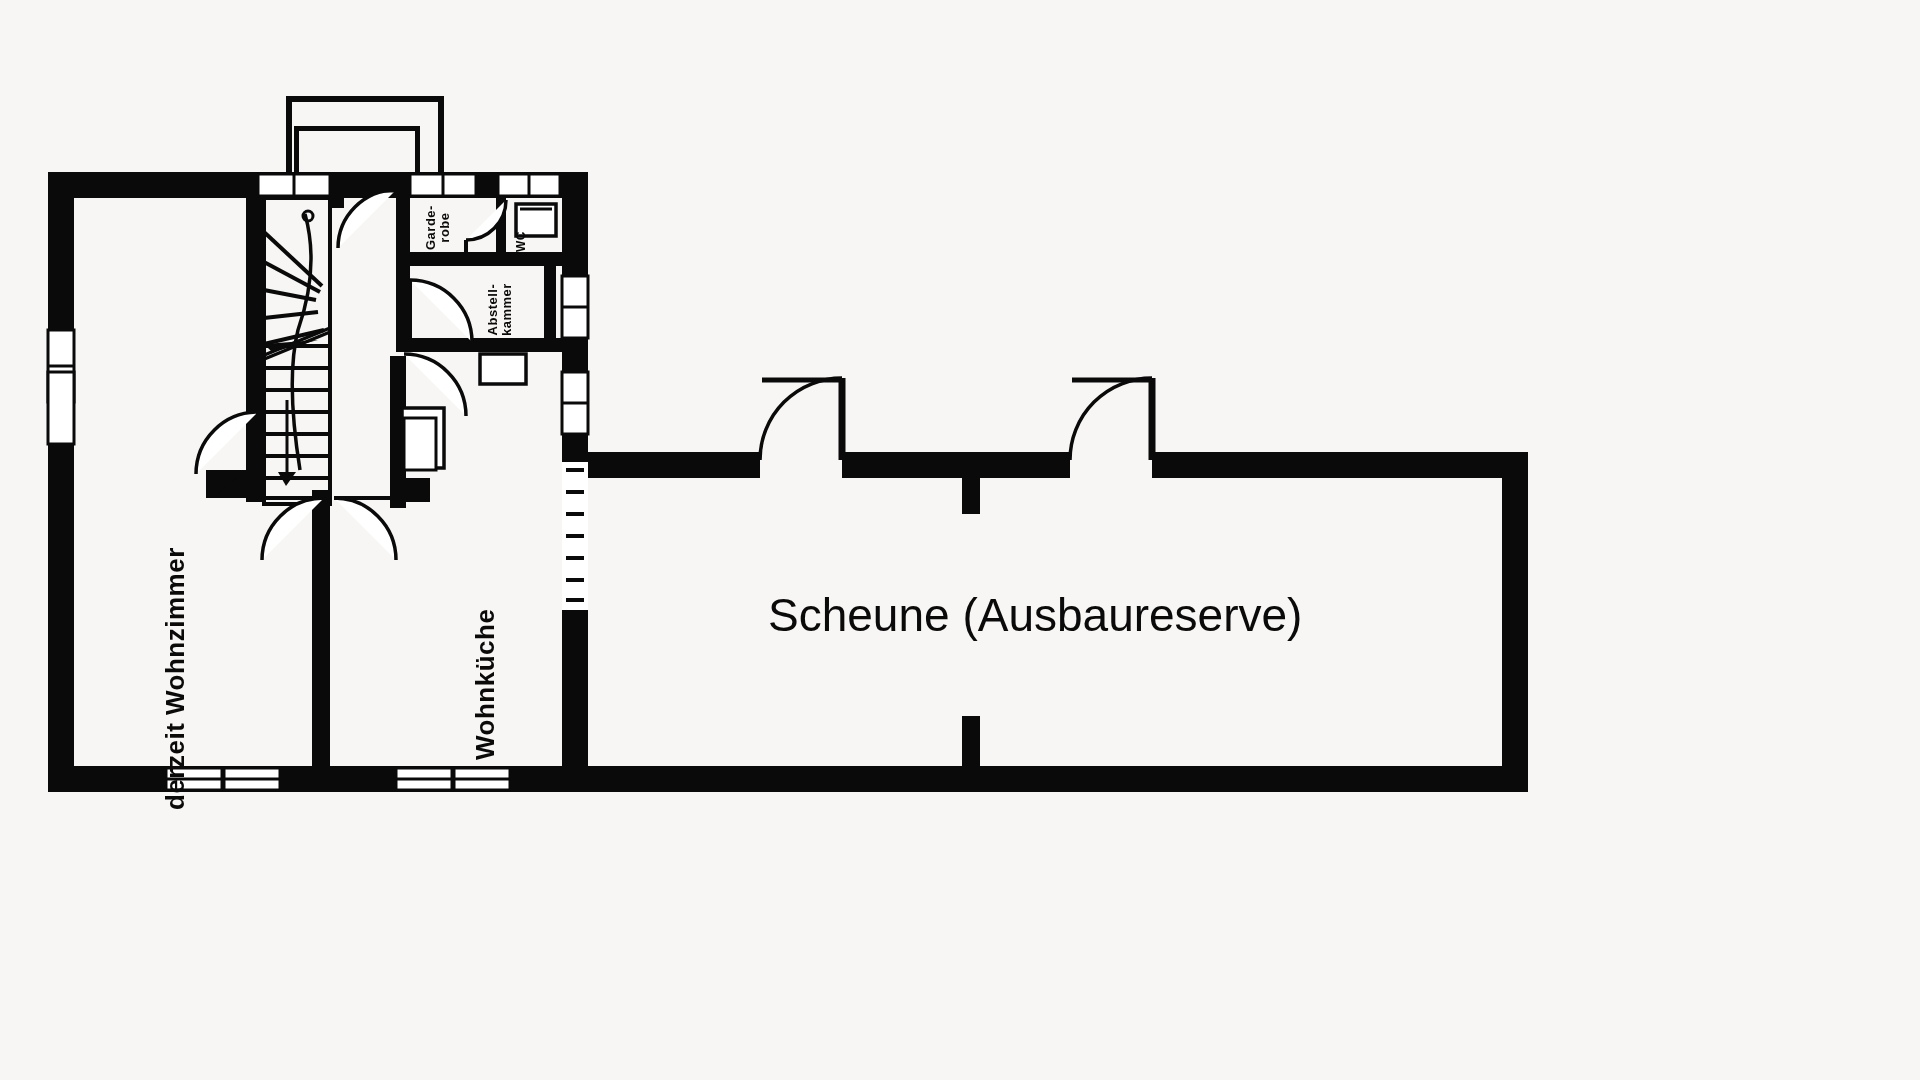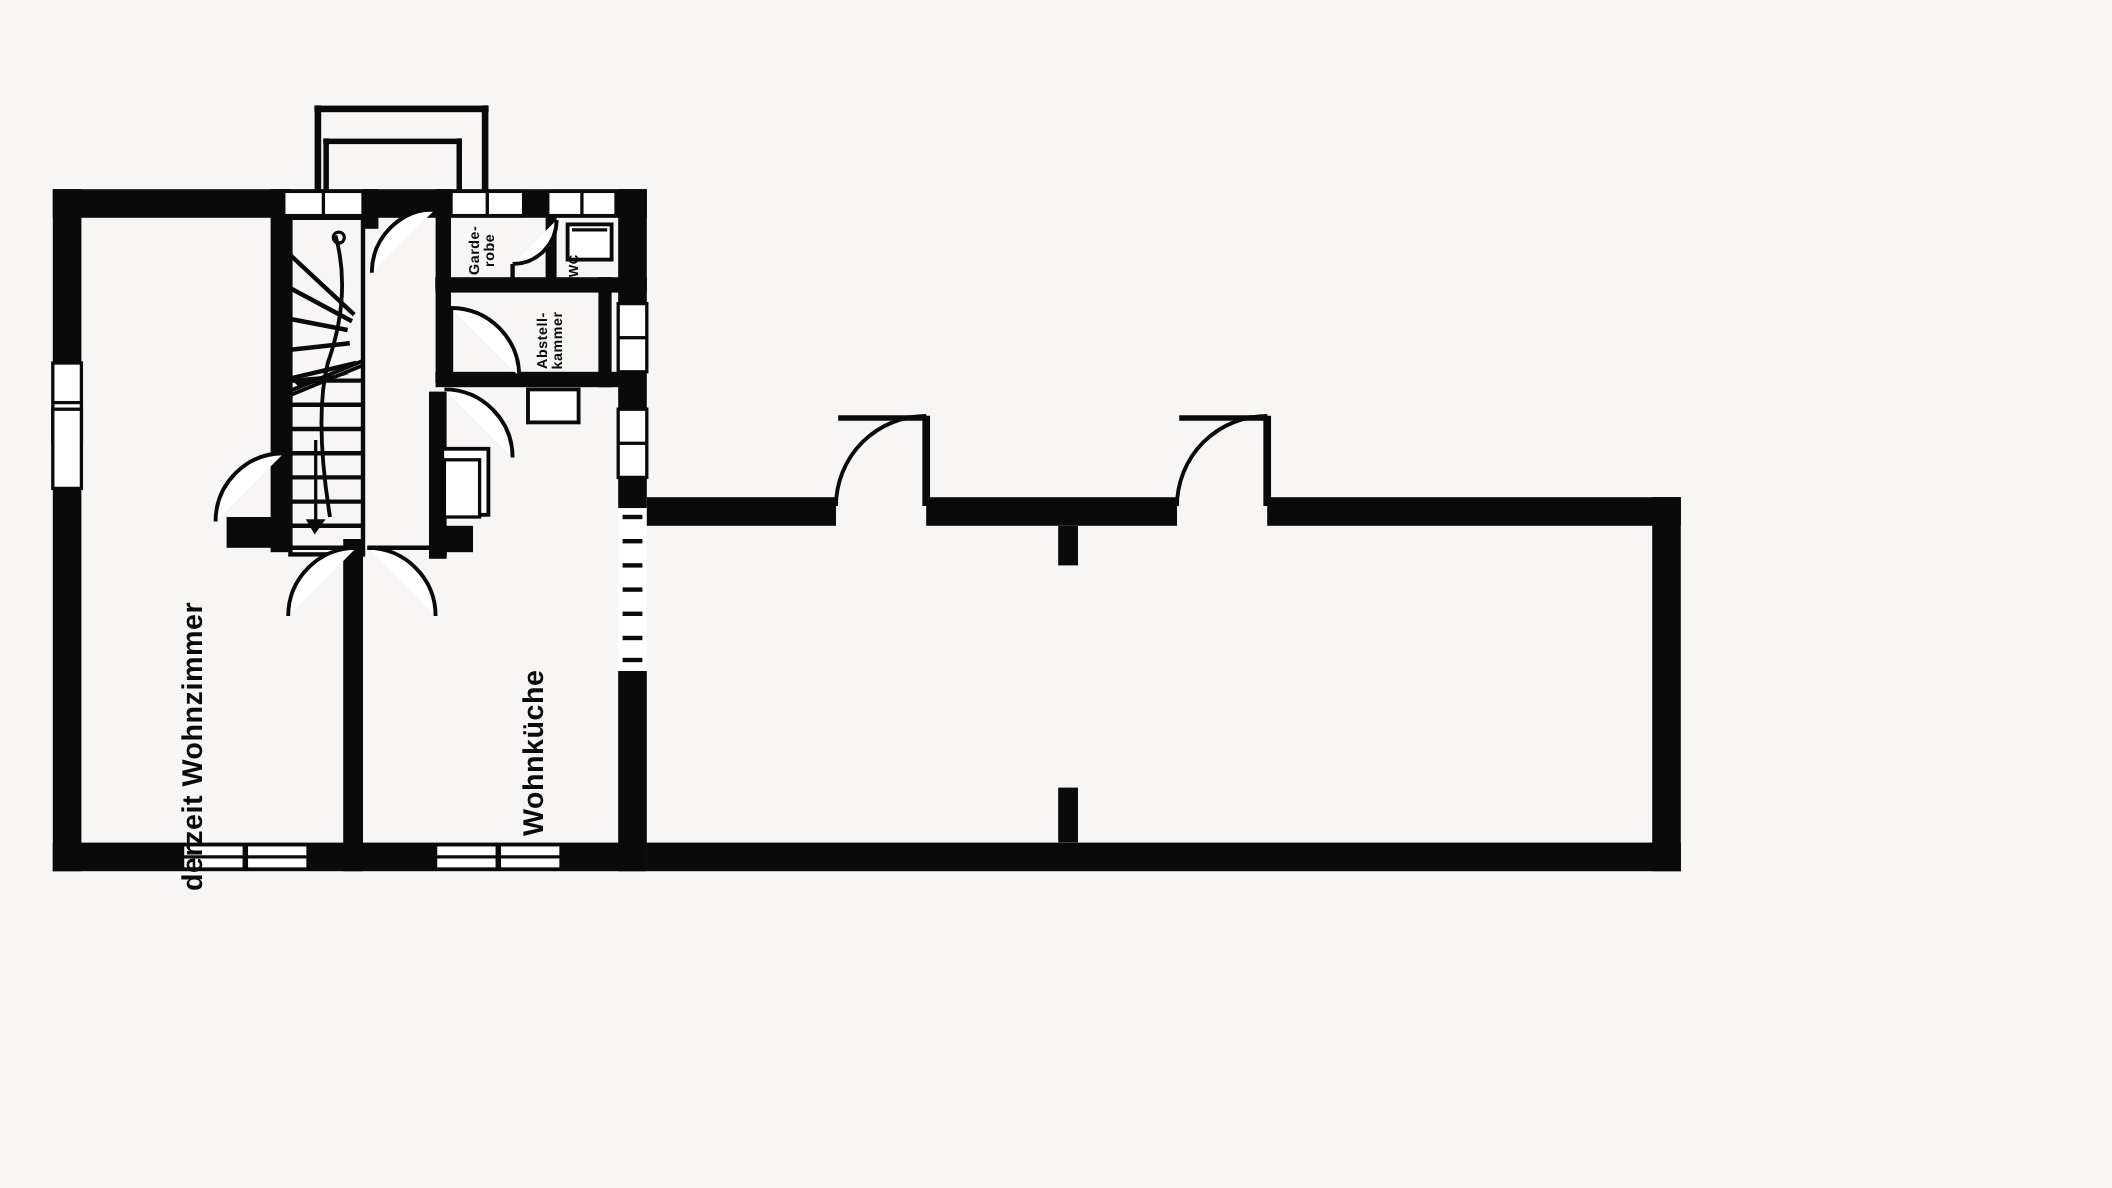--- a/index.html
+++ b/index.html
@@ -288,14 +288,15 @@
     <div>robe</div>
   </div>
 
   <div class="rlabel rot90" style="left:514px; top:252px; font-size:12px;">WC</div>
 
   <div class="rlabel rot90 two-line" style="left:486px; top:336px; font-size:13px;">
     <div>Abstell-</div>
     <div>kammer</div>
   </div>
 
+  <div class="big" style="left:768px; top:588px; font-size:46px;">Scheune (Ausbaureserve)</div>
 
 </div>
 
 </body></html>

